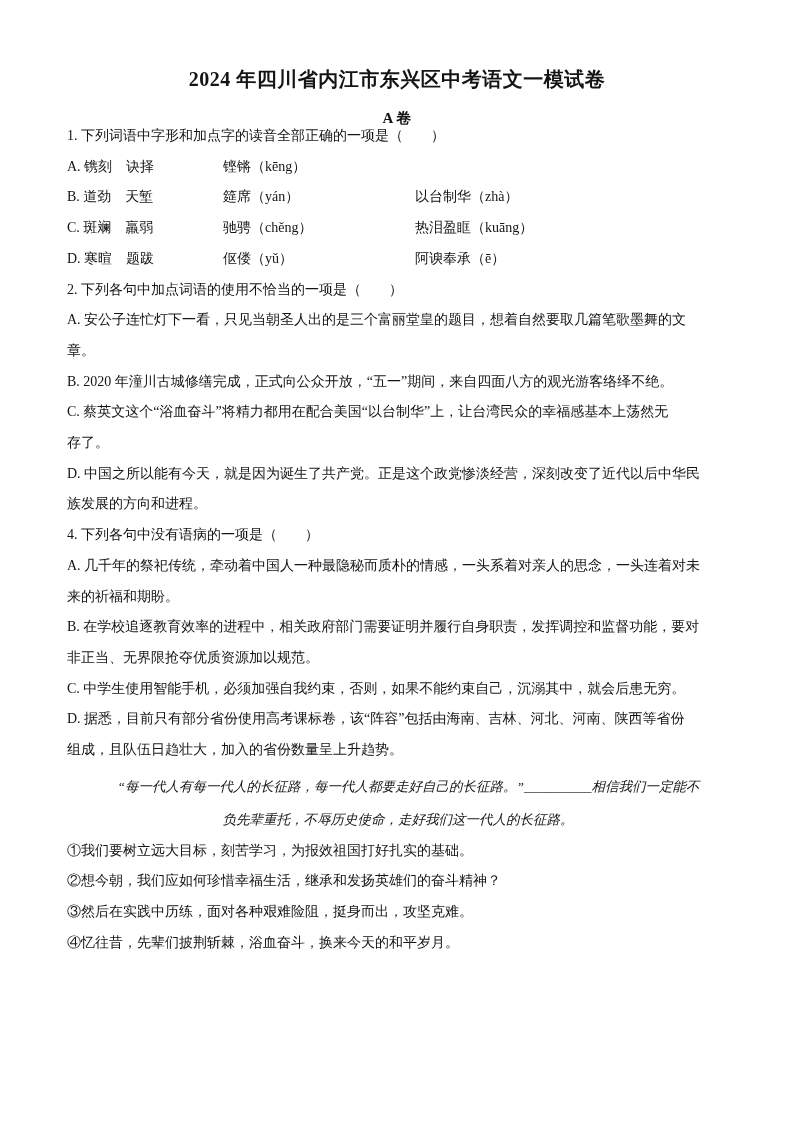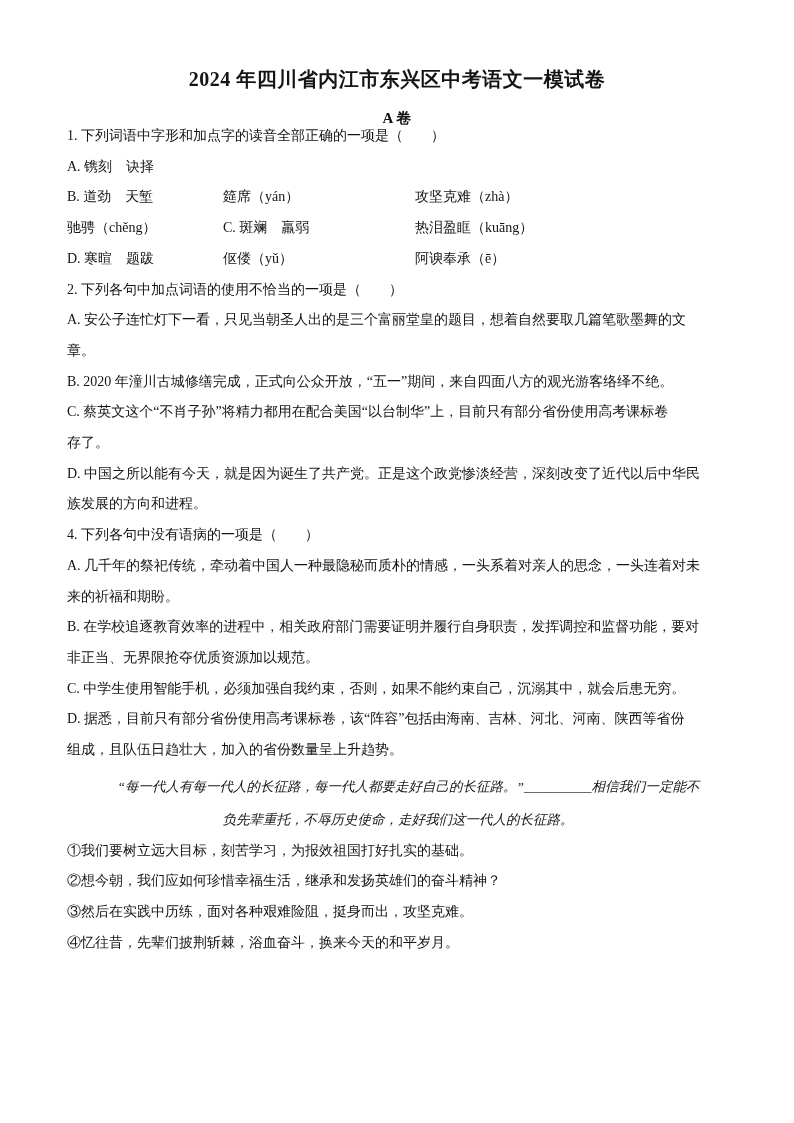--- a/index.html
+++ b/index.html
@@ -42,42 +42,43 @@
 <div class="page">
 
   <h1 class="title">2024 年四川省内江市东兴区中考语文一模试卷</h1>
   <div class="section-label">A 卷</div>
 
   <div class="content">
 
     <p class="para">1. 下列词语中字形和加点字的读音全部正确的一项是（　　）</p>
     <div class="opt-row">
       <span>A. 镌刻　诀择</span>
+      <span>铿锵（kēng）</span>
     </div>
     <div class="opt-row">
       <span>B. 道劲　天堑</span>
       <span>筵席（yán）</span>
-      <span>攻坚克难（zhà）</span>
+      <span>以台制华（zhà）</span>
     </div>
     <div class="opt-row">
+      <span>C. 斑斓　羸弱</span>
       <span>驰骋（chěng）</span>
-      <span>C. 斑斓　羸弱</span>
       <span>热泪盈眶（kuāng）</span>
     </div>
     <div class="opt-row">
       <span>D. 寒暄　题跋</span>
       <span>伛偻（yǔ）</span>
       <span>阿谀奉承（ē）</span>
     </div>
 
     <p class="para">2. 下列各句中加点词语的使用不恰当的一项是（　　）</p>
     <p class="para">A. 安公子连忙灯下一看，只见当朝圣人出的是三个富丽堂皇的题目，想着自然要取几篇笔歌墨舞的文
 章。</p>
     <p class="para">B. 2020 年潼川古城修缮完成，正式向公众开放，“五一”期间，来自四面八方的观光游客络绎不绝。</p>
-    <p class="para">C. 蔡英文这个“不肖子孙”将精力都用在配合美国“以台制华”上，目前只有部分省份使用高考课标卷
+    <p class="para">C. 蔡英文这个“浴血奋斗”将精力都用在配合美国“以台制华”上，让台湾民众的幸福感基本上荡然无
 存了。</p>
     <p class="para">D. 中国之所以能有今天，就是因为诞生了共产党。正是这个政党惨淡经营，深刻改变了近代以后中华民
 族发展的方向和进程。</p>
 
     <p class="para">4. 下列各句中没有语病的一项是（　　）</p>
     <p class="para">A. 几千年的祭祀传统，牵动着中国人一种最隐秘而质朴的情感，一头系着对亲人的思念，一头连着对未
 来的祈福和期盼。</p>
     <p class="para">B. 在学校追逐教育效率的进程中，相关政府部门需要证明并履行自身职责，发挥调控和监督功能，要对
 非正当、无界限抢夺优质资源加以规范。</p>
     <p class="para">C. 中学生使用智能手机，必须加强自我约束，否则，如果不能约束自己，沉溺其中，就会后患无穷。</p>

